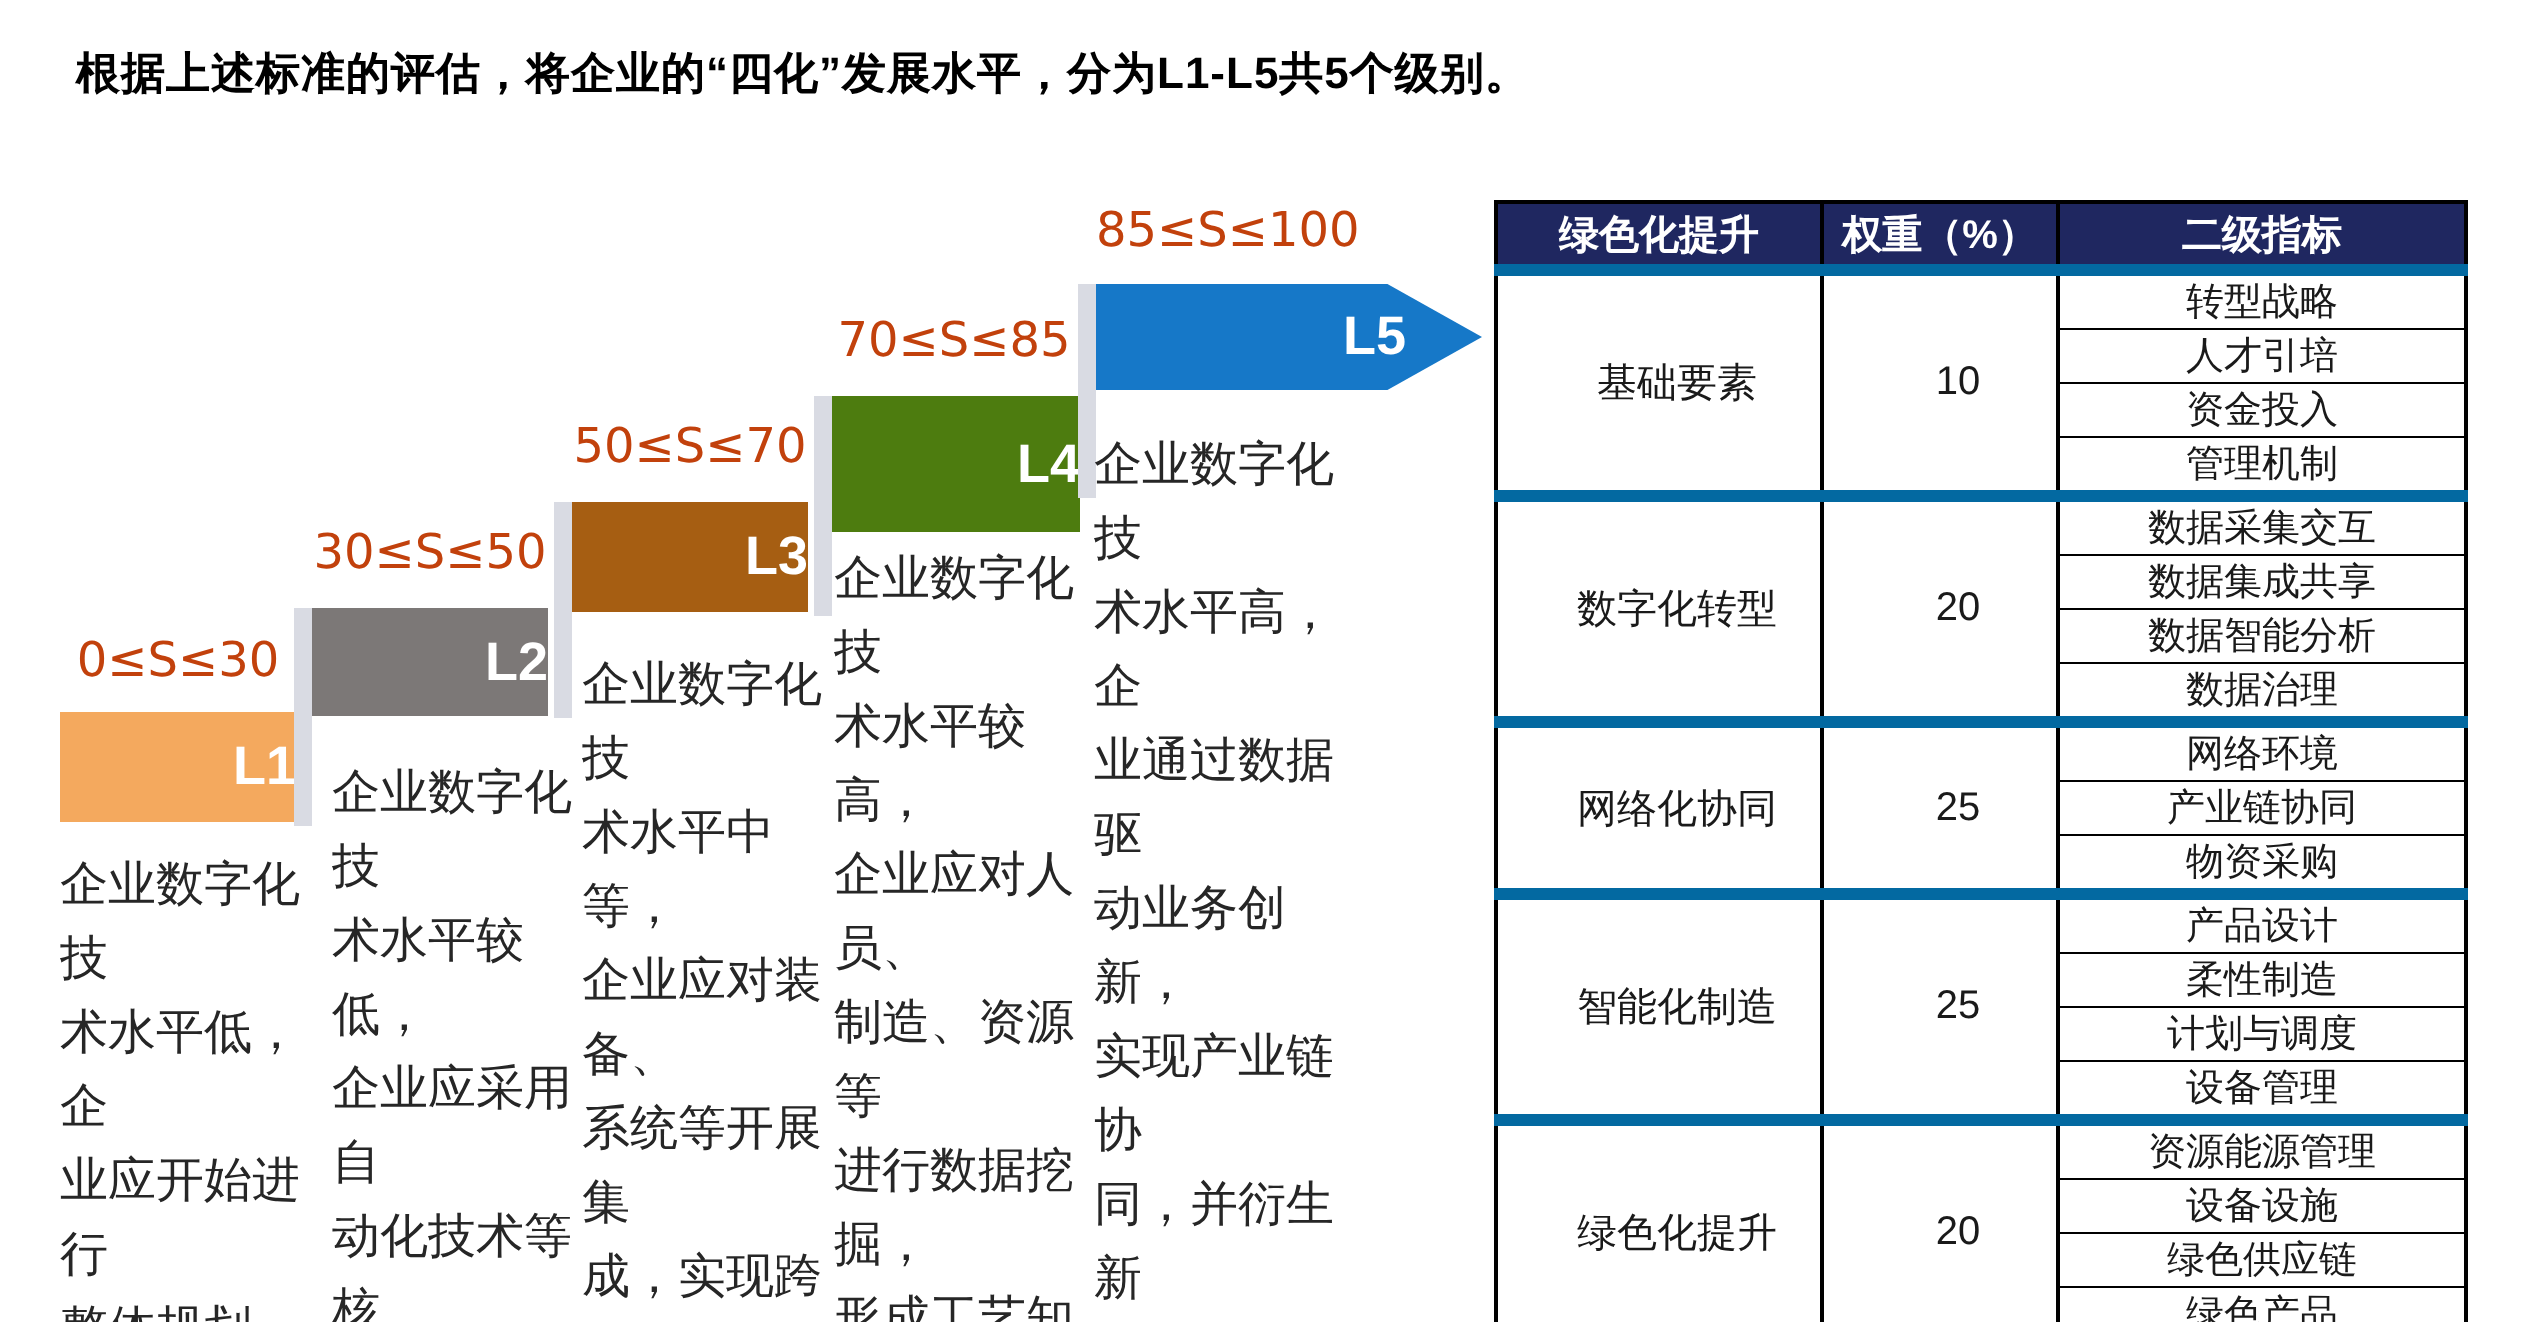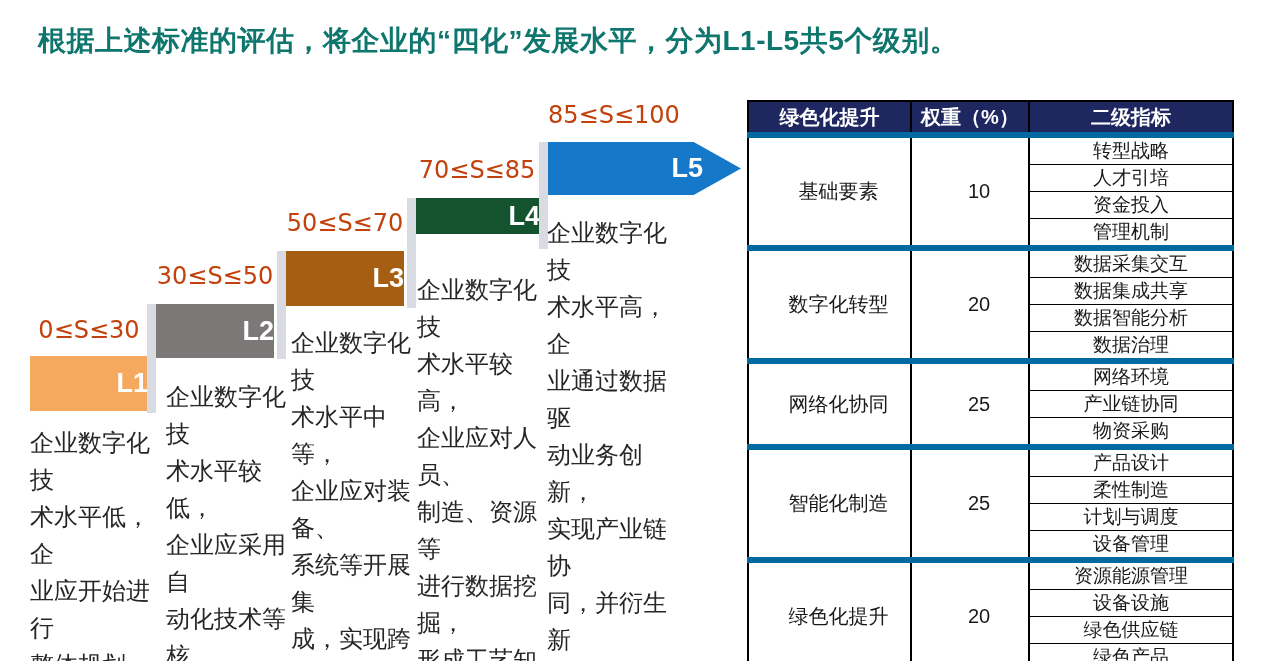--- a/index.html
+++ b/index.html
@@ -2,21 +2,21 @@
 <html><head>
 <meta charset="utf-8">
 <style>
   html,body{margin:0;padding:0;}
   body{
     width:1261px;height:661px;position:relative;background:#ffffff;overflow:hidden;
     font-family:"Liberation Sans","DejaVu Sans",sans-serif;
   }
   .title{
     position:absolute;left:38px;top:22px;width:1100px;
-    font-size:28px;font-weight:bold;color:#0f766e;letter-spacing:0.5px;
+    font-size:22px;font-weight:bold;color:#000000;letter-spacing:0.5px;
   }
   
   .range{
     position:absolute;height:28px;line-height:28px;
     font-size:24px;color:#c2410c;text-align:center;
     font-family:"DejaVu Sans","Liberation Sans",sans-serif;
   }
   .stepbar{
     position:absolute;width:9px;background:#D9DBE3;
   }
@@ -36,21 +36,21 @@
   .lv2 .range{left:156px;top:262px;width:118px;}
   .lv2 .stepbar{left:147px;top:304px;height:109px;}
   .lv2 .box{left:156px;top:304px;height:54px;background:#7C7877;}
   .lv2 .desc{left:166px;top:378px;}
   .lv3 .range{left:286px;top:209px;width:118px;}
   .lv3 .stepbar{left:277px;top:251px;height:108px;}
   .lv3 .box{left:286px;top:251px;background:#A65E12;}
   .lv3 .desc{left:291px;top:324px;}
   .lv4 .range{left:416px;top:156px;width:122px;}
   .lv4 .stepbar{left:407px;top:198px;height:110px;}
-  .lv4 .box{left:416px;top:198px;width:124px;height:36px;background:#14532d;}
+  .lv4 .box{left:416px;top:198px;width:124px;height:68px;background:#4d7c0f;}
   .lv4 .desc{left:417px;top:271px;}
   .lv5 .range{left:548px;top:101px;width:118px;}
   .lv5 .stepbar{left:539px;top:142px;height:107px;}
   .lv5 .box{
     left:548px;top:142px;width:155px;height:53px;background:#1678C8;
     clip-path:polygon(0 0,75.5% 0,100% 50%,75.5% 100%,0 100%);
     padding-right:38px;box-sizing:content-box;
   }
   .lv5 .box span{margin-left:38px;}
   .lv5 .desc{left:547px;top:214px;width:128px;}

